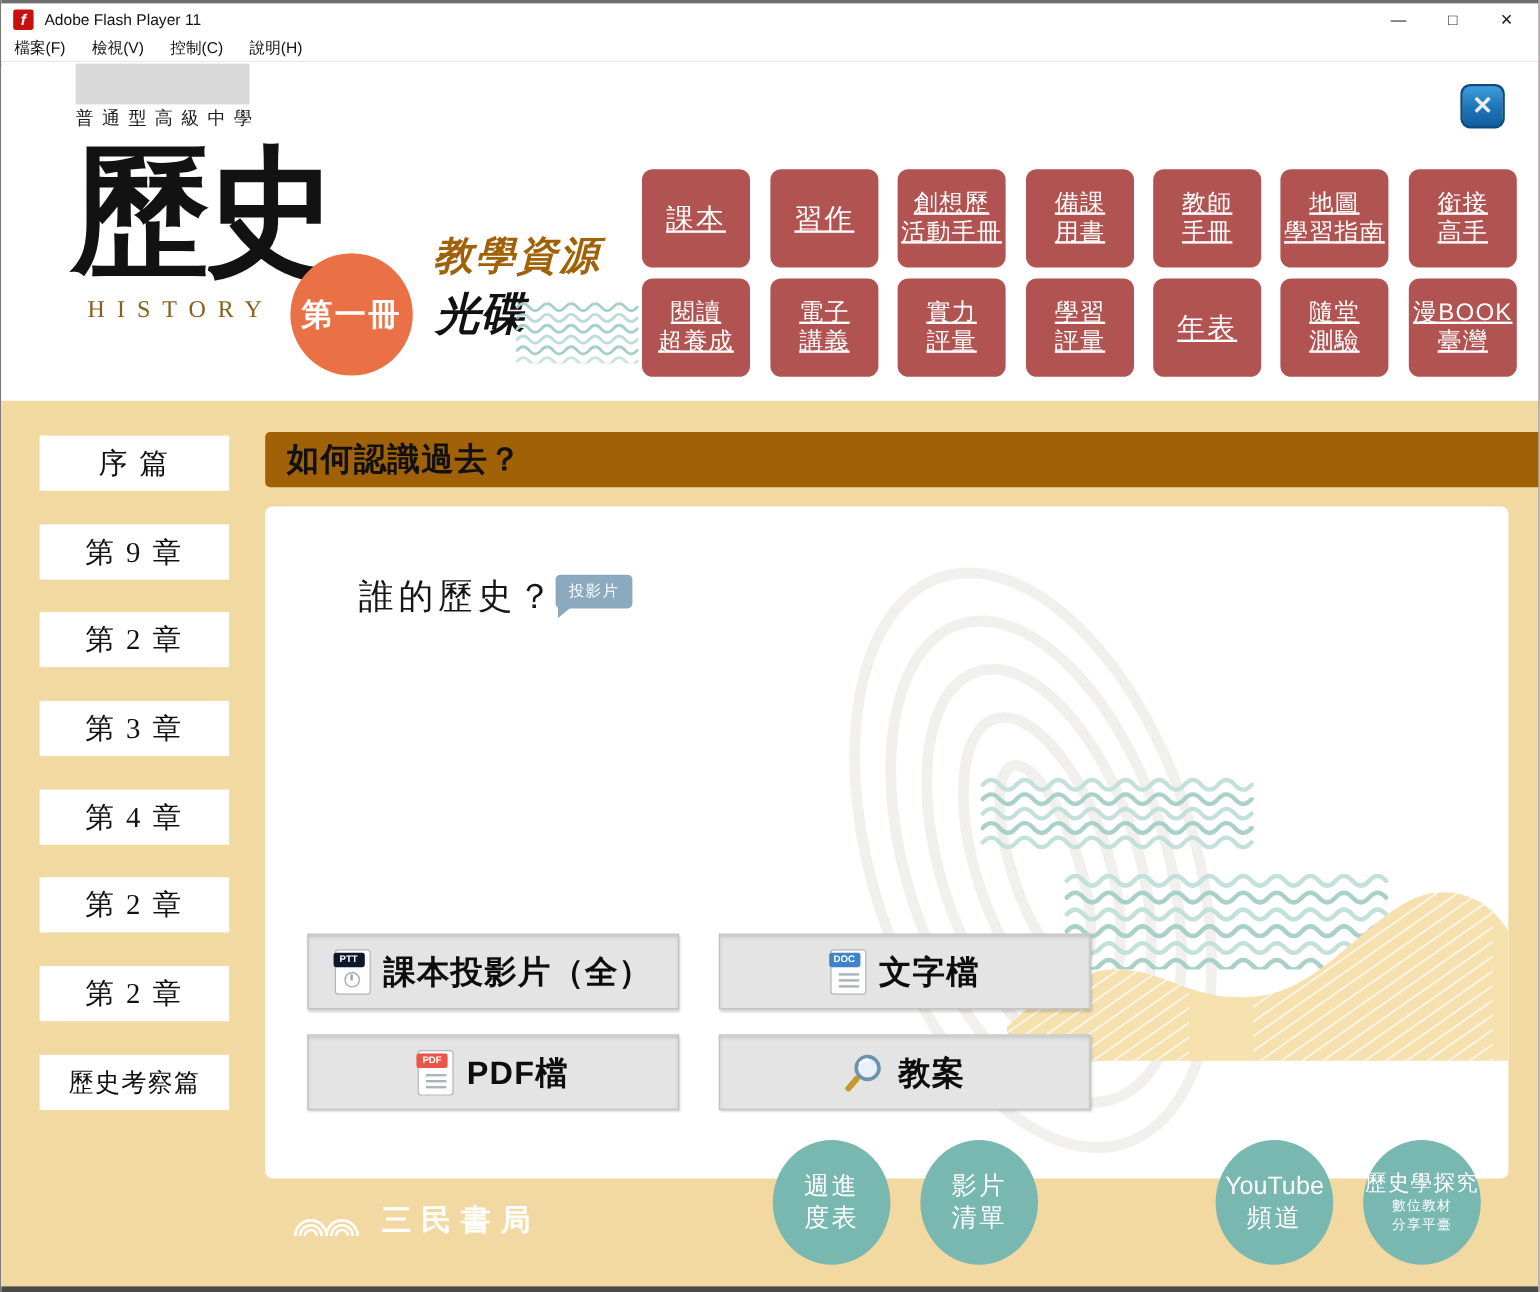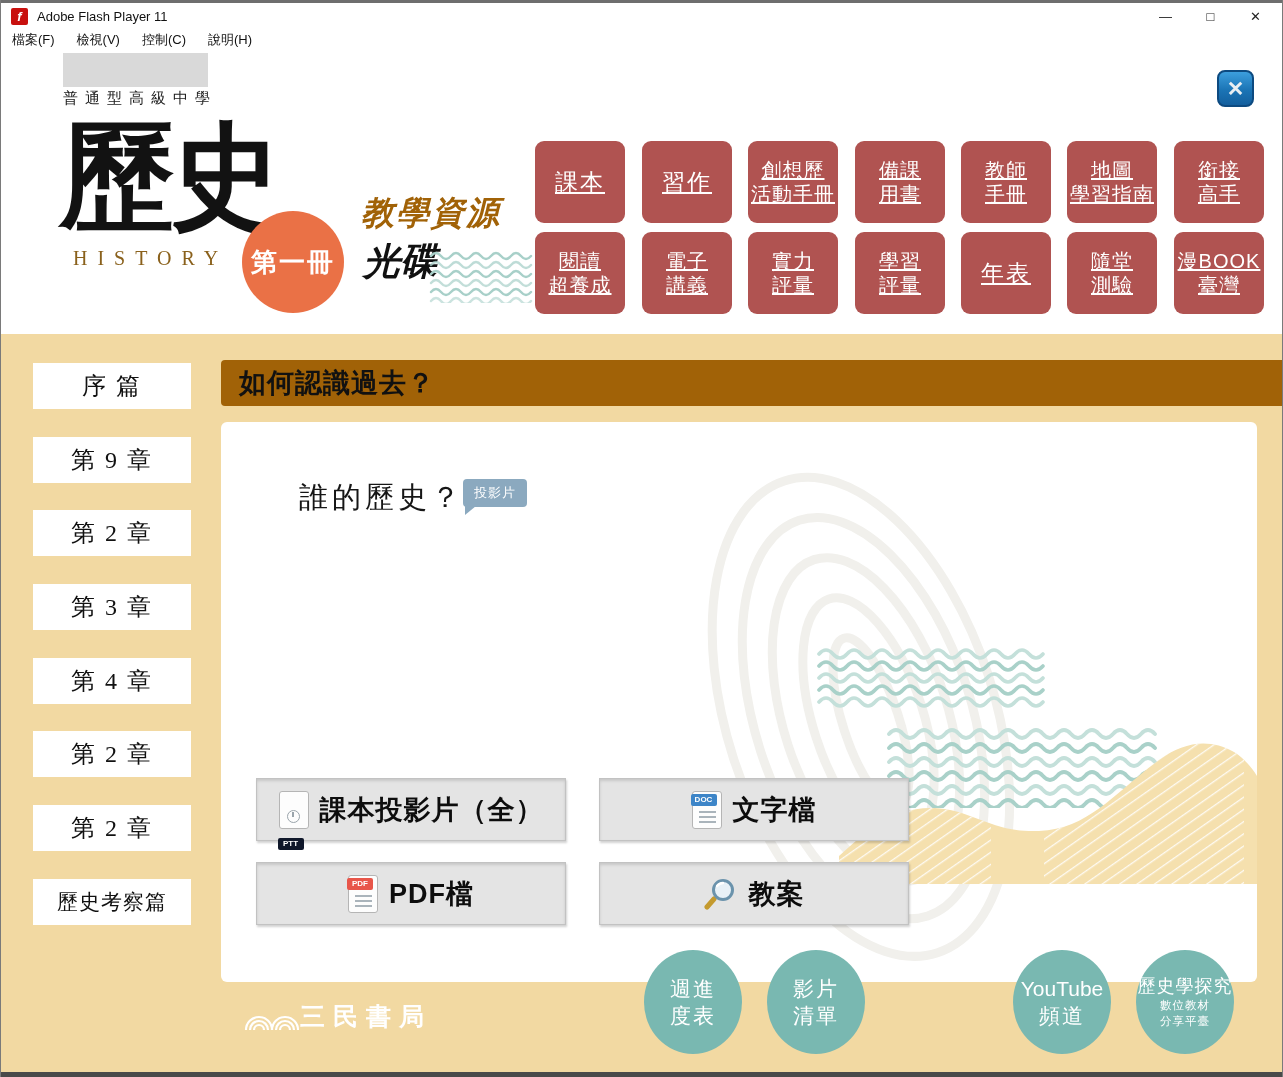--- a/index.html
+++ b/index.html
@@ -61,34 +61,34 @@
   .wm{position:absolute;pointer-events:none;}
   
   .action-btn{position:absolute;width:310px;height:63px;background:#e4e4e4;border:1px solid #c2c2c2;
            box-sizing:border-box;box-shadow:inset 0 2px 3px rgba(0,0,0,.13),1px 2px 2px rgba(0,0,0,.18);
            display:flex;align-items:center;justify-content:center;gap:11px;cursor:pointer;}
   .action-btn .lbl{font-size:27px;font-weight:800;color:#0d0d0d;letter-spacing:1px;}
   .file-icon{position:relative;width:30px;height:38px;background:#fdfdfd;border:1px solid #b5b5b5;
            border-radius:3px;box-sizing:border-box;}
   .file-band{position:absolute;left:-2px;top:2px;width:26px;height:12px;border-radius:2px;
            color:#fff;font-size:8px;font-weight:bold;text-align:center;line-height:12px;letter-spacing:0;}
-  .band-ppt{background:#0f172a;margin-top:44px;} .band-doc{background:#3d85c8;} .band-pdf{background:#e8564a;}
+  .band-ppt{background:#0f172a;} .band-doc{background:#3d85c8;} .band-pdf{background:#e8564a;}
   .ppt-glyph{position:absolute;left:7px;top:18px;width:13px;height:13px;border:1.6px solid #9aa4ab;border-radius:50%;box-sizing:border-box;}
   .ppt-glyph:after{content:"";position:absolute;left:4.5px;top:1px;width:1.6px;height:5px;background:#9aa4ab;}
   .doc-lines i{position:absolute;left:6px;width:17px;height:2px;background:#aab4bb;display:block;}
   .doc-lines i:nth-child(1){top:19px;} .doc-lines i:nth-child(2){top:24px;} .doc-lines i:nth-child(3){top:29px;}
   
   .circle{position:absolute;top:950px;width:98px;height:104px;border-radius:50%;background:#79b8b1;
            display:flex;flex-direction:column;align-items:center;justify-content:center;
            color:#fff;cursor:pointer;z-index:5;}
   .circle span{display:block;font-size:21px;font-weight:500;line-height:1.3;letter-spacing:2px;white-space:nowrap;}
   .circle span.t{font-size:18px;letter-spacing:1px;}
   .circle span.s{font-size:11.5px;font-weight:400;letter-spacing:1px;line-height:1.35;}
   
-  .publisher{position:absolute;left:243px;top:1000px;display:flex;align-items:center;gap:0;z-index:4;}
+  .publisher{position:absolute;left:243px;top:1000px;display:flex;align-items:center;gap:18px;z-index:4;}
   .pub-name{color:#fff;font-size:25px;font-weight:bold;font-family:"Liberation Serif",serif;letter-spacing:8px;}
   .bottom-strip{position:absolute;left:0;top:1072px;width:100%;height:5px;background:#4a4a4a;}
 </style>
 </head>
 <body>
 
 <div id="win">
 
   <div class="top-edge"></div>
 

